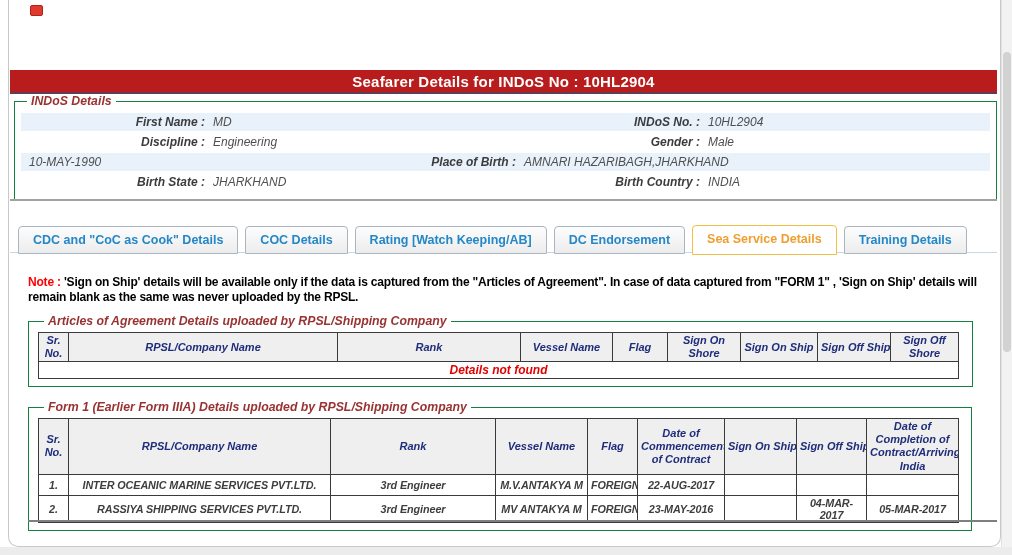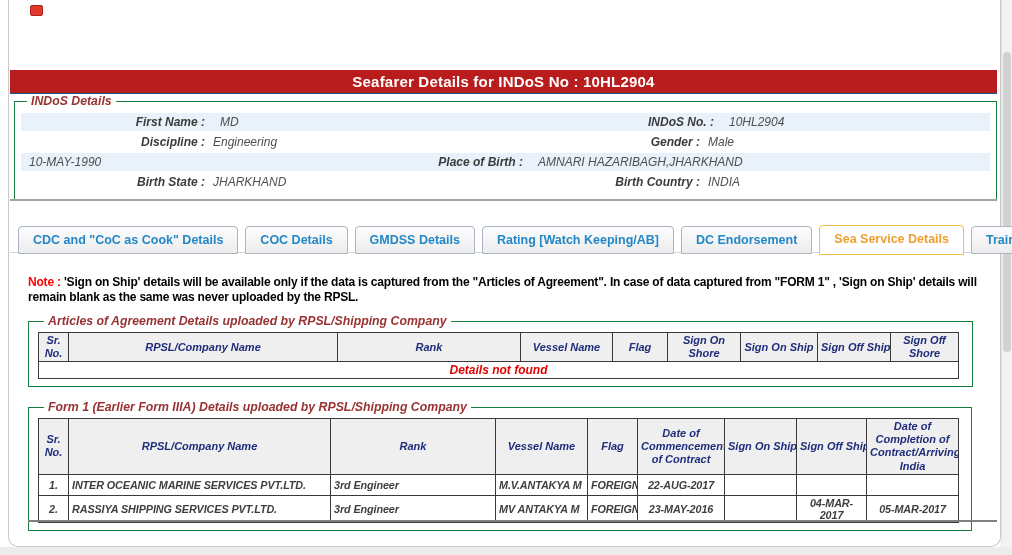--- a/index.html
+++ b/index.html
@@ -21,21 +21,21 @@
   .title-bar { position:absolute; left:10px; top:70px; width:987px; height:24px; background:#b91c1c;
                border-bottom:1px solid #0E5B88; color:#FFFFFF; font-weight:bold; font-size:15px;
                text-align:center; line-height:24px; letter-spacing:0.2px; box-sizing:border-box; }
 
   fieldset { border:1px solid #15803d; margin:0;font-style:italic; }
   legend { font-size:12.3px; font-weight:bold; color:#993333; padding:0 4px; margin-left:6px; }
 
   #indos-fs { position:absolute; left:14px; top:94px; width:983px; box-sizing:border-box;
               padding:3px 6px 6px 6px; background:#fff; }
   .i-row { display:flex; align-items:center; height:18px; margin:2px 0; font-size:12px; }
-  .i-row.alt { background:#E9F1FB;gap:7px; }
+  .i-row.alt { background:#E9F1FB; }
   .i-label { font-weight:bold; color:#3C3C3C; text-align:right; flex-shrink:0; }
   .i-label.w1 { width:184px; }
   .i-label.w2 { width:199px; }
   .i-val { color:#4F4F4F; padding-left:8px; box-sizing:border-box; }
   .i-val.v1 { width:296px; flex-shrink:0; }
   .i-val.v2 { flex:1; }
 
   .divider { position:absolute; left:10px; top:199px; width:987px; border-top:2px solid #A2A2A2; }
 
   .tabs { position:absolute; left:18px; top:224px; display:flex; gap:7px; align-items:flex-end; z-index:2; }
@@ -53,21 +53,21 @@
   .tbl-fs { position:absolute; box-sizing:border-box; padding:2px 12px 7px 9px; background:#fff; }
   #articles-fs { left:28px; top:314px; width:945px; }
   #form1-fs { left:28px; top:400px; width:874px; }
 
   table.grid { border-collapse:collapse; table-layout:fixed; width:920px; margin-top:2px; }
   .grid th, .grid td { border:1px solid #3A3A3A; padding:1px 3px; box-sizing:border-box; overflow:hidden; }
   .grid th { background:#EFEFEF; color:#1F2D7B; font-size:11px; font-weight:bold; text-align:center; line-height:1.2; }
   .grid td { font-size:10.8px; font-weight:bold; color:#3E3E3E; letter-spacing:-0.1px; }
   .grid tr.data { height:21px; }
   td.msg { color:#E30000; font-size:12px; font-weight:bold; text-align:center; height:17px; letter-spacing:0;margin-top:16px; }
-  .c { text-align:center; } .l { text-align:left; padding-left:5px; }
+  .c { text-align:center; } .l { text-align:center; padding-left:5px; }
   .nw { white-space:nowrap; }
 
   .content-bottom { position:absolute; left:28px; top:520px; width:969px; border-top:2px solid #7F7F7F; }
 </style>
 </head>
 <body>
 
 <div id="page">
 
   <div class="panel"></div>
@@ -101,21 +101,20 @@
       <span class="i-label w2">Birth Country :</span>
       <span class="i-val v2">INDIA</span>
     </div>
   </fieldset>
 
   <div class="divider"></div>
 
   <div class="tabs">
     <div class="tab">CDC and "CoC as Cook" Details</div>
     <div class="tab">COC Details</div>
-    <div class="tab">GMDSS Details</div>
     <div class="tab">Rating [Watch Keeping/AB]</div>
     <div class="tab">DC Endorsement</div>
     <div class="tab active">Sea Service Details</div>
     <div class="tab">Training Details</div>
   </div>
   <div class="tab-line"></div>
 
   <div class="note">
     <span class="red">Note :</span>
     <span>'Sign on Ship' details will be available only if the data is captured from the "Articles of Agreement". In case of data captured from "FORM 1" , 'Sign on Ship' details will remain blank as the same was never uploaded by the RPSL.</span>

